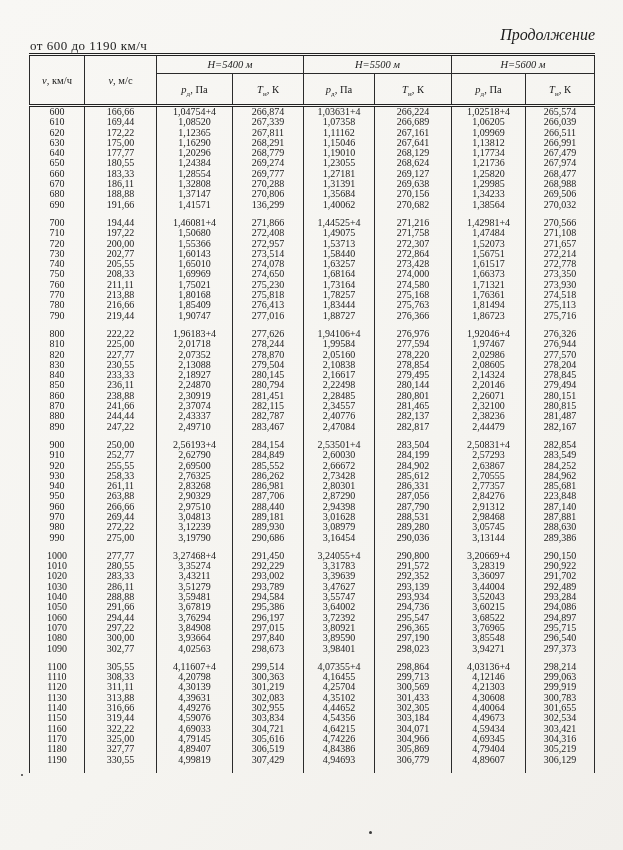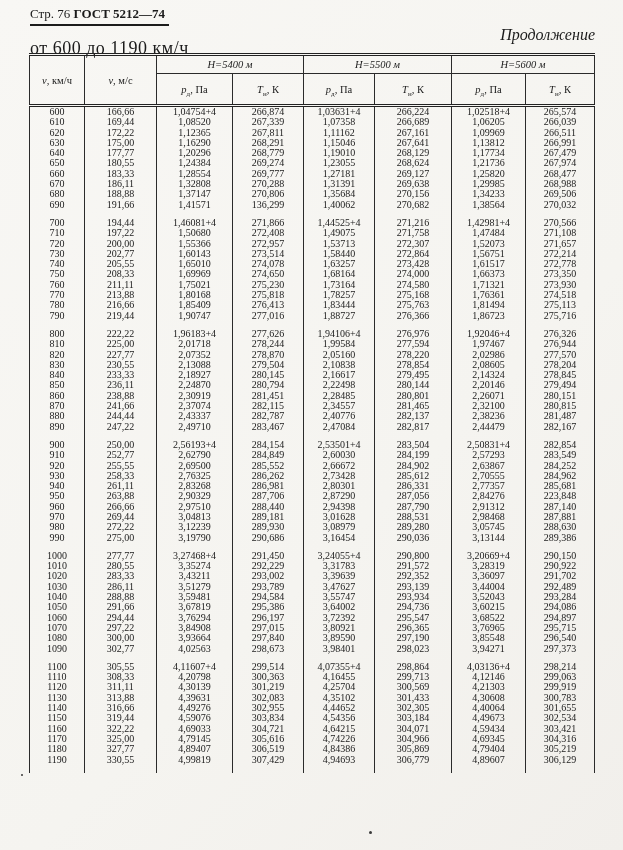--- a/index.html
+++ b/index.html
@@ -22,21 +22,21 @@
     padding:0 4px 2px 0;
     white-space:nowrap;
   }
   .hdr-left .num{font-weight:bold;}
   .continuation{
     position:absolute;right:28px;top:26px;
     font-style:italic;font-size:16px;
   }
   .range-label{
     position:absolute;left:30px;top:38px;
-    font-size:18px;letter-spacing:0.5px;
+    font-size:13px;letter-spacing:0.5px;
   }
   table.gost{
     position:absolute;left:29px;top:53px;
     border-collapse:collapse;table-layout:fixed;
     width:566px;
     font-size:10px;
   }
   table.gost col.c0{width:55px;}
   table.gost col.c1{width:72px;}
   table.gost col.c2{width:76px;}
@@ -69,24 +69,20 @@
   sub{font-size:7px;line-height:0;}
   .speck{position:absolute;background:#3a3a3a;border-radius:50%;}
   .speck.s1{width:3px;height:3px;left:369px;top:831px;}
   .speck.s2{width:2px;height:2px;left:21px;top:774px;}
 </style>
 </head>
 <body>
 
 <div class="page">
 
-  <div class="hdr-left">
-    <span>Стр. 76</span>
-    <span class="num">ГОСТ 5212—74</span>
-  </div>
 
   <div class="continuation">Продолжение</div>
 
   <div class="range-label">от 600 до 1190 км/ч</div>
 
   <table class="gost">
     <colgroup>
       <col class="c0">
         <col class="c1">
         <col class="c2">

